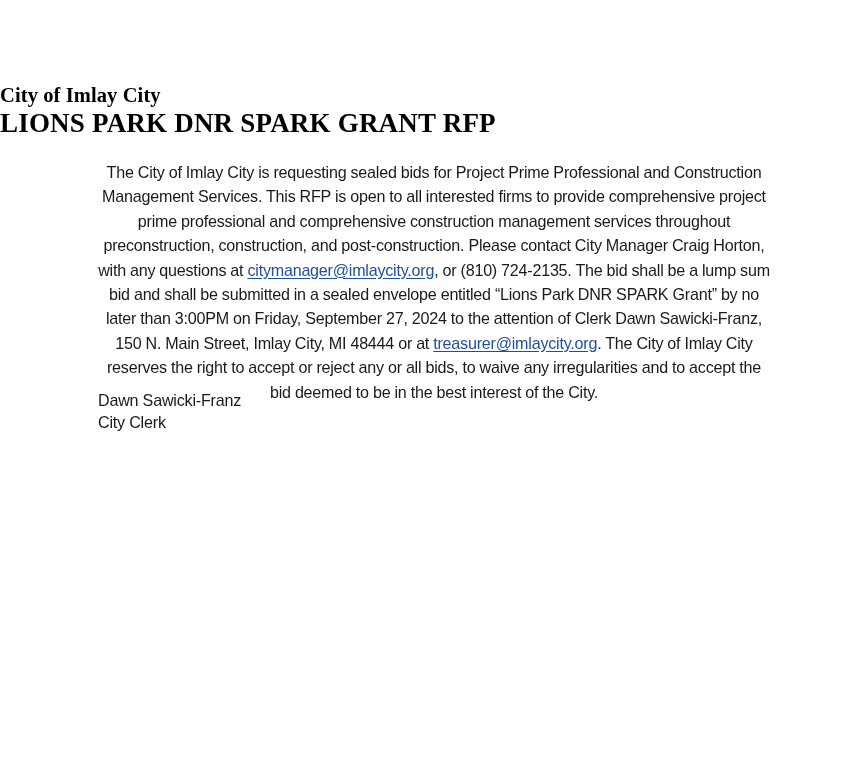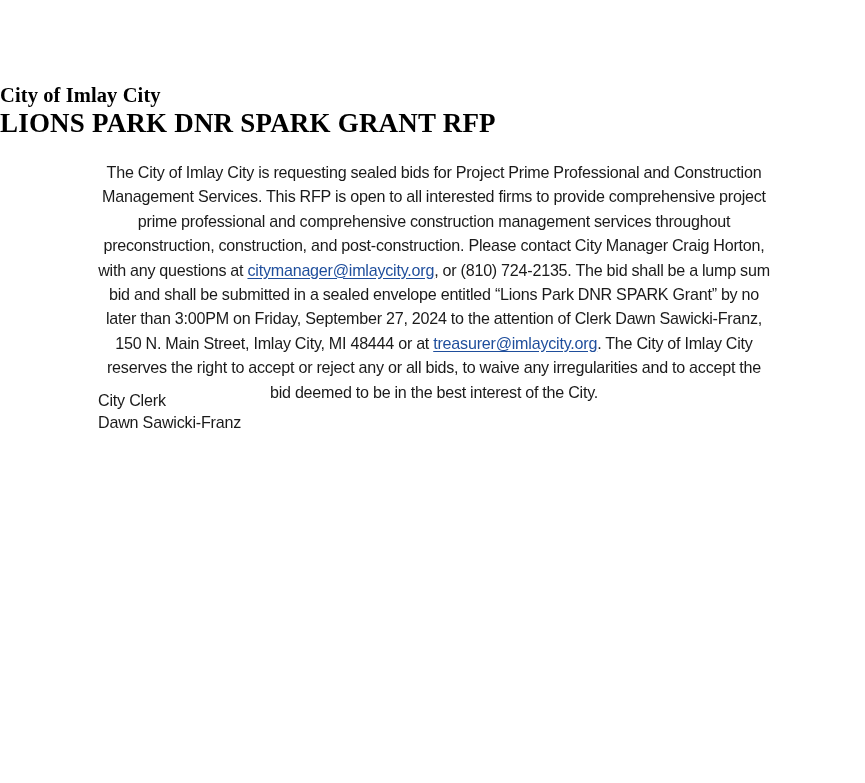--- a/index.html
+++ b/index.html
@@ -95,17 +95,17 @@
   <div class="title-block">
     <div class="title-line-1">City of Imlay City</div>
     <div class="title-line-2">LIONS PARK DNR SPARK GRANT RFP</div>
   </div>
 
   <div class="body-block">
     <p class="body-paragraph"><span>The City of Imlay City is requesting sealed bids for Project Prime Professional and Construction Management Services. This RFP is open to all interested firms to provide comprehensive project prime professional and comprehensive construction management services throughout preconstruction, construction, and post-construction. Please contact City Manager Craig Horton, with any questions at </span><a class="mail-link">citymanager@imlaycity.org</a><span>, or (810) 724-2135.  The bid shall be a lump sum bid and shall be submitted in a sealed envelope entitled “Lions Park DNR SPARK Grant” by no later than 3:00PM on Friday, September 27, 2024 to the attention of Clerk Dawn Sawicki-Franz, 150 N. Main Street, Imlay City, MI 48444 or at </span><a class="mail-link">treasurer@imlaycity.org</a><span>. The City of Imlay City reserves the right to accept or reject any or all bids, to waive any irregularities and to accept the bid deemed to be in the best interest of the City.</span></p>
   </div>
 
   <div class="signature-block">
+    <p class="signature-line">Dawn Sawicki-Franz</p>
     <p class="signature-line">City Clerk</p>
-    <p class="signature-line">Dawn Sawicki-Franz</p>
   </div>
 
 </div>
 
 </body></html>

